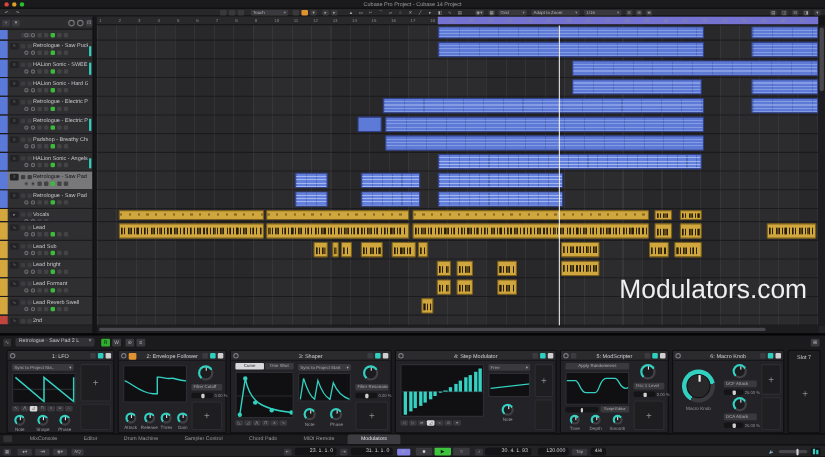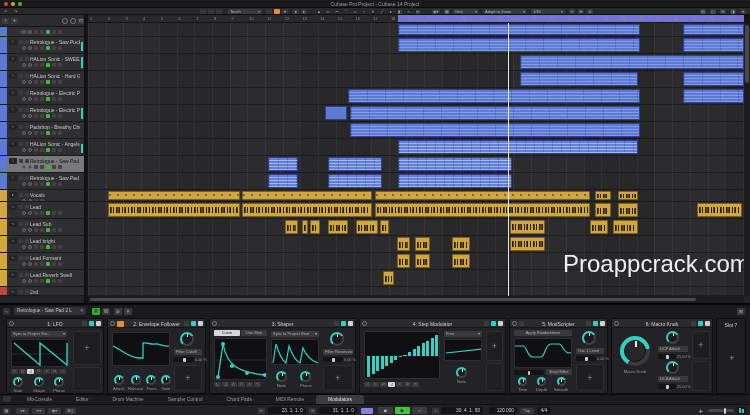--- a/index.html
+++ b/index.html
@@ -513,21 +513,21 @@
       <div class="tick" style="left: 533px;">31</div>
       <div class="tick" style="left: 550.7px;">32</div>
       <div class="tick" style="left: 568.4px;">33</div>
       <div class="tick" style="left: 586.1px;">34</div>
       <div class="tick" style="left: 603.8px;">35</div>
       <div class="tick" style="left: 621.5px;">36</div>
       <div class="tick" style="left: 639.2px;">37</div>
     </div>
 
   <div id="lanes">
-    <div id="watermark" style="left:475px;top:227px">Proappcrack.com</div>
+    <div id="watermark" style="left:475px;top:227px">Modulators.com</div>
 
   <div class="lane" style="height: 14px;">
         <div class="clip bm" style="left: 310px; width: 242px;"></div>
         <div class="clip bm" style="left: 595px; width: 61px;"></div>
       </div>
       <div class="lane" style="height: 17px;">
         <div class="clip bm" style="left: 310px; width: 242px;"></div>
         <div class="clip bm" style="left: 595px; width: 61px;"></div>
       </div>
       <div class="lane" style="height: 17px;">

